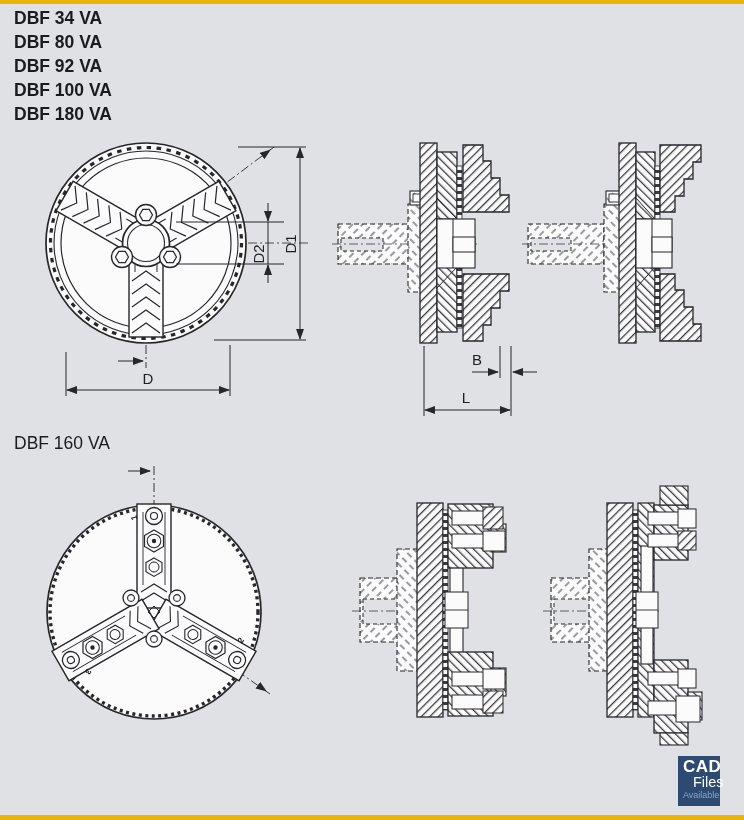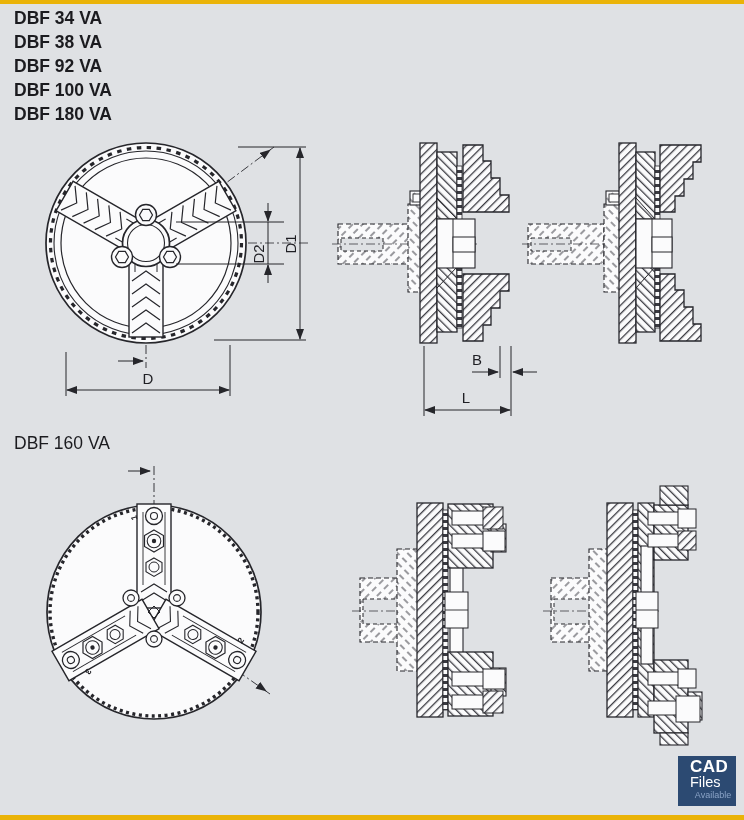--- a/index.html
+++ b/index.html
@@ -6,35 +6,35 @@
   .page{position:relative;width:744px;height:820px;background:#eab308;overflow:hidden;
         font-family:"Liberation Sans",sans-serif;}
   .canvas{position:absolute;left:0;top:4px;width:744px;height:811px;background:#dfe1e4;}
   .models{position:absolute;left:14px;top:6px;}
   .models .m{font-weight:bold;font-size:17.5px;line-height:24px;color:#1b1b1f;}
   .model2{position:absolute;left:14px;top:433px;font-weight:normal;font-size:17.5px;color:#1b1b1f;}
   svg.draw{position:absolute;left:0;top:0;}
   svg text{font-family:"Liberation Sans",sans-serif;fill:#1f1f24;}
   .dim{font-size:15px;}
   .jawnum{font-size:8.5px;font-weight:bold;}
-  .badge{position:absolute;left:678px;top:756px;width:58px;height:50px;background:#2c4a72;
-         box-sizing:border-box;padding:3px 0 0 12px;cursor:pointer;}
+  .badge{position:absolute;left:678px;top:756px;width:42px;height:50px;background:#2c4a72;
+         box-sizing:border-box;padding:3px 0 0 5px;cursor:pointer;}
   .badge .l1{font-size:17px;font-weight:bold;line-height:16px;color:#ffffff;letter-spacing:.5px;}
-  .badge .l2{font-size:14.5px;line-height:15px;color:#ffffff;}
-  .badge .l3{font-size:9px;line-height:11px;color:#8aa3c6;text-align:center;}
+  .badge .l2{font-size:14.5px;line-height:15px;color:#ffffff;margin-left:10px;}
+  .badge .l3{font-size:9px;line-height:11px;color:#8aa3c6;}
 </style>
 </head>
 <body>
 
 <div class="page">
   <div class="canvas"></div>
 
   <div class="models">
     <div class="m">DBF 34 VA</div>
-    <div class="m">DBF 38 VA</div>
+    <div class="m">DBF 80 VA</div>
     <div class="m">DBF 92 VA</div>
     <div class="m">DBF 100 VA</div>
     <div class="m">DBF 180 VA</div>
   </div>
 
   <div class="model2">DBF 160 VA</div>
 
   <svg class="draw" width="744" height="820" viewBox="0 0 744 820">
     <defs>
       <pattern id="hA" patternUnits="userSpaceOnUse" width="6" height="6" patternTransform="rotate(45)">

